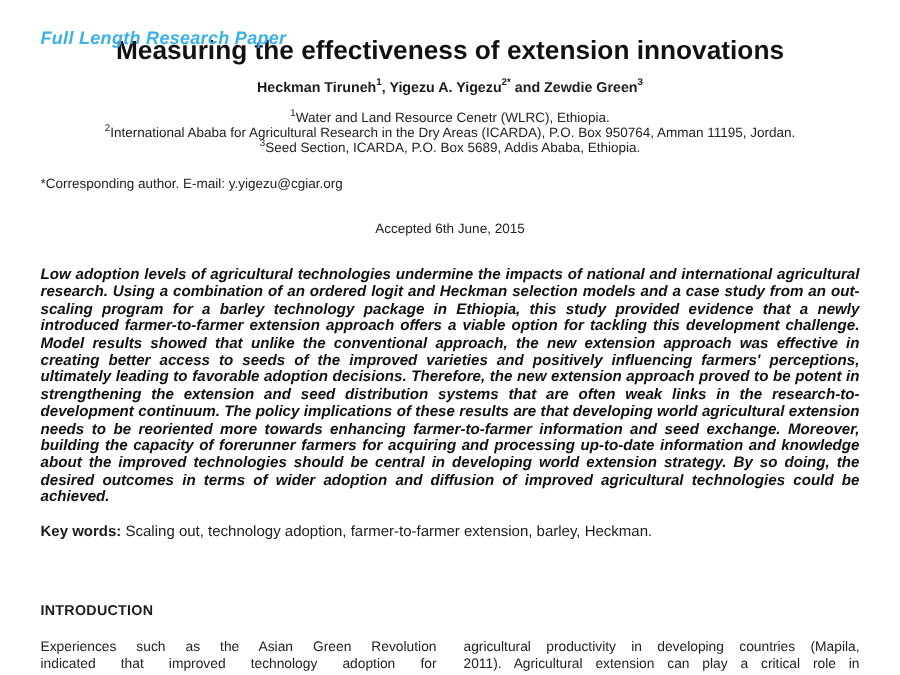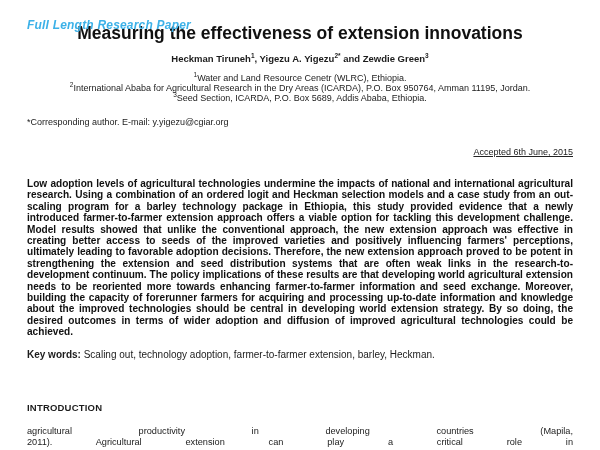--- a/index.html
+++ b/index.html
@@ -55,33 +55,33 @@
   }
 
   .corresponding {
     margin-top: 14px;
     font-size: 9px;
     color: #222;
   }
 
   .accepted {
     margin-top: 20px;
-    text-align: right;
+    text-align: center;
     font-size: 9px;
     color: #222;
-    text-decoration: underline;
   }
 
   .abstract {
     margin-top: 21px;
     font-size: 10.1px;
     font-weight: bold;
     line-height: 11.4px;
     text-align: justify;
     color: #111;
+    font-style: italic;
   }
 
   .keywords {
     margin-top: 11px;
     font-size: 10px;
     line-height: 11px;
     color: #1c1c1c;
   }
   .keywords .kw-label { font-weight: bold; }
 
@@ -135,18 +135,22 @@
   <div class="abstract">Low adoption levels of agricultural technologies undermine the impacts of national and international agricultural research. Using a combination of an ordered logit and Heckman selection models and a case study from an out-scaling program for a barley technology package in Ethiopia, this study provided evidence that a newly introduced farmer-to-farmer extension approach offers a viable option for tackling this development challenge. Model results showed that unlike the conventional approach, the new extension approach was effective in creating better access to seeds of the improved varieties and positively influencing farmers' perceptions, ultimately leading to favorable adoption decisions. Therefore, the new extension approach proved to be potent in strengthening the extension and seed distribution systems that are often weak links in the research-to-development continuum. The policy implications of these results are that developing world agricultural extension needs to be reoriented more towards enhancing farmer-to-farmer information and seed exchange. Moreover, building the capacity of forerunner farmers for acquiring and processing up-to-date information and knowledge about the improved technologies should be central in developing world extension strategy. By so doing, the desired outcomes in terms of wider adoption and diffusion of improved agricultural technologies could be achieved.</div>
 
   <div class="keywords">
     <span class="kw-label">Key words:</span><span> Scaling out, technology adoption, farmer-to-farmer extension, barley, Heckman.</span>
   </div>
 
   <div class="intro-heading">INTRODUCTION</div>
 
   <div class="intro-cols">
     <div class="intro-col">
+      <div class="intro-line">Experiences such as the Asian Green Revolution</div>
+      <div class="intro-line">indicated that improved technology adoption for</div>
+    </div>
+    <div class="intro-col">
       <div class="intro-line">agricultural productivity in developing countries (Mapila,</div>
       <div class="intro-line">2011). Agricultural extension can play a critical role in</div>
     </div>
   </div>
 
 </div>
 
 </body></html>

